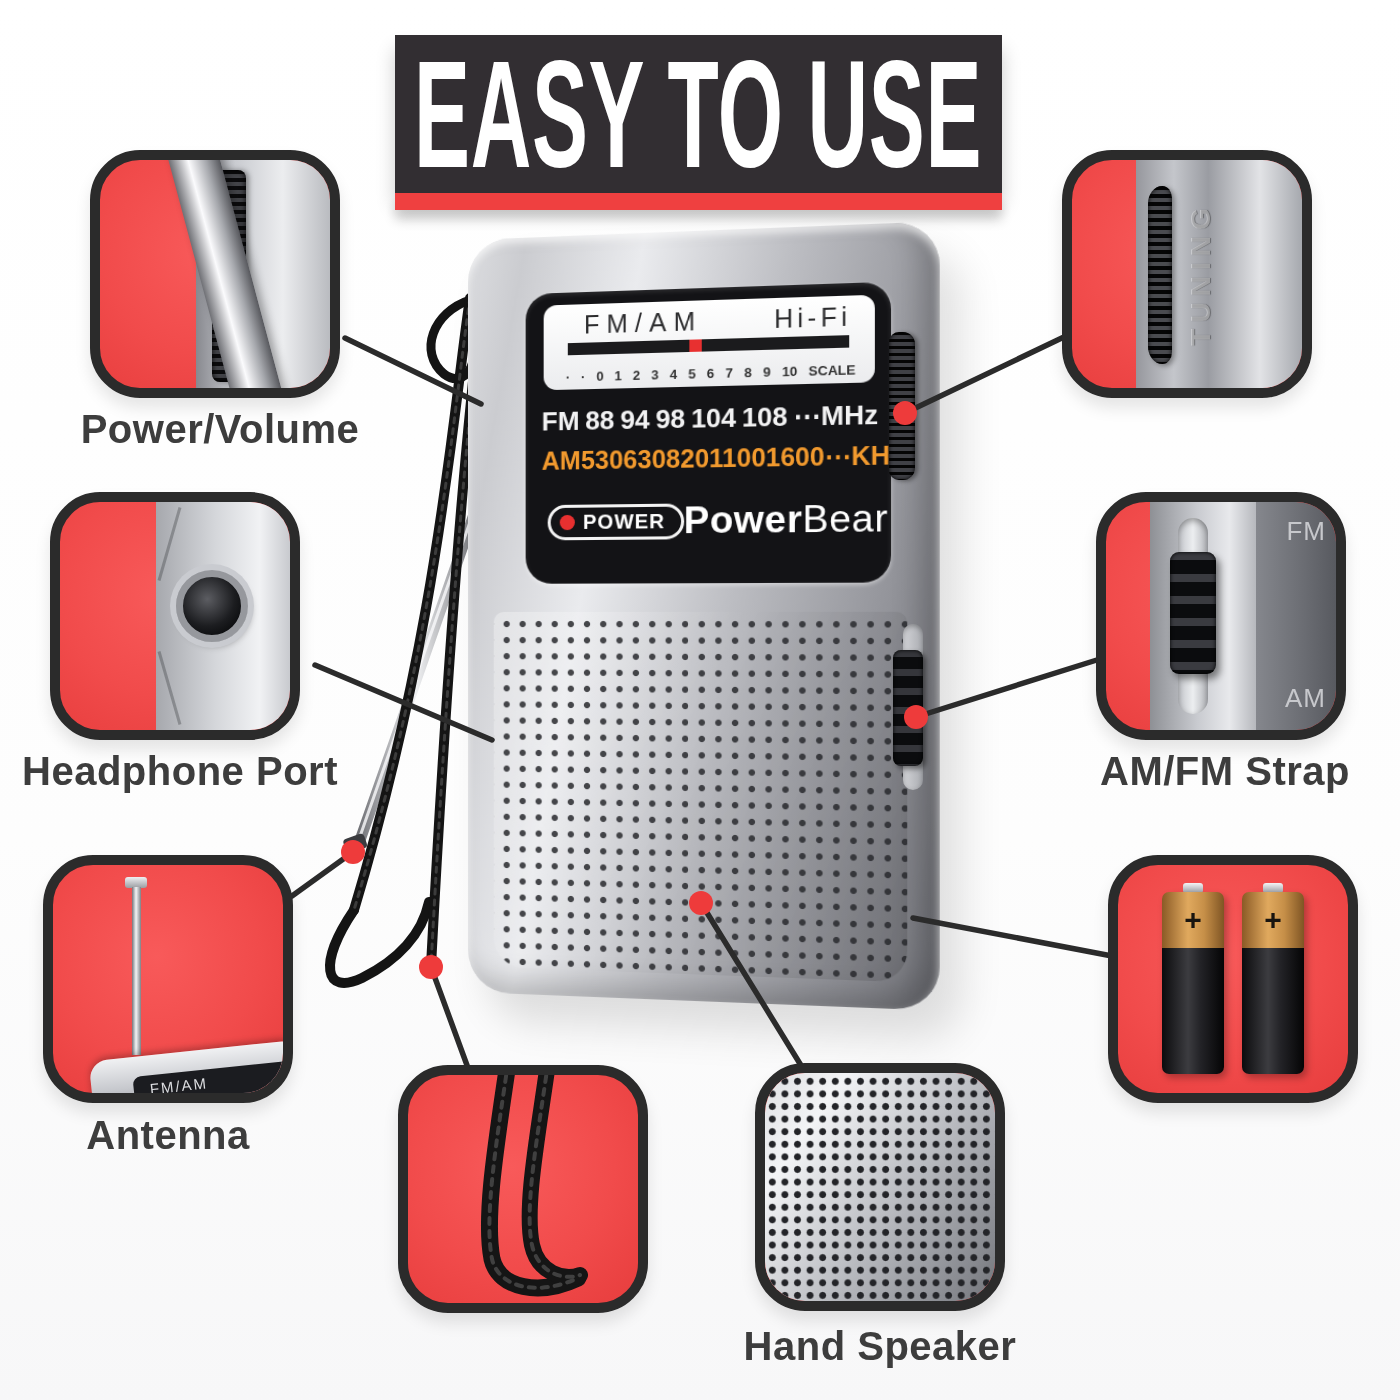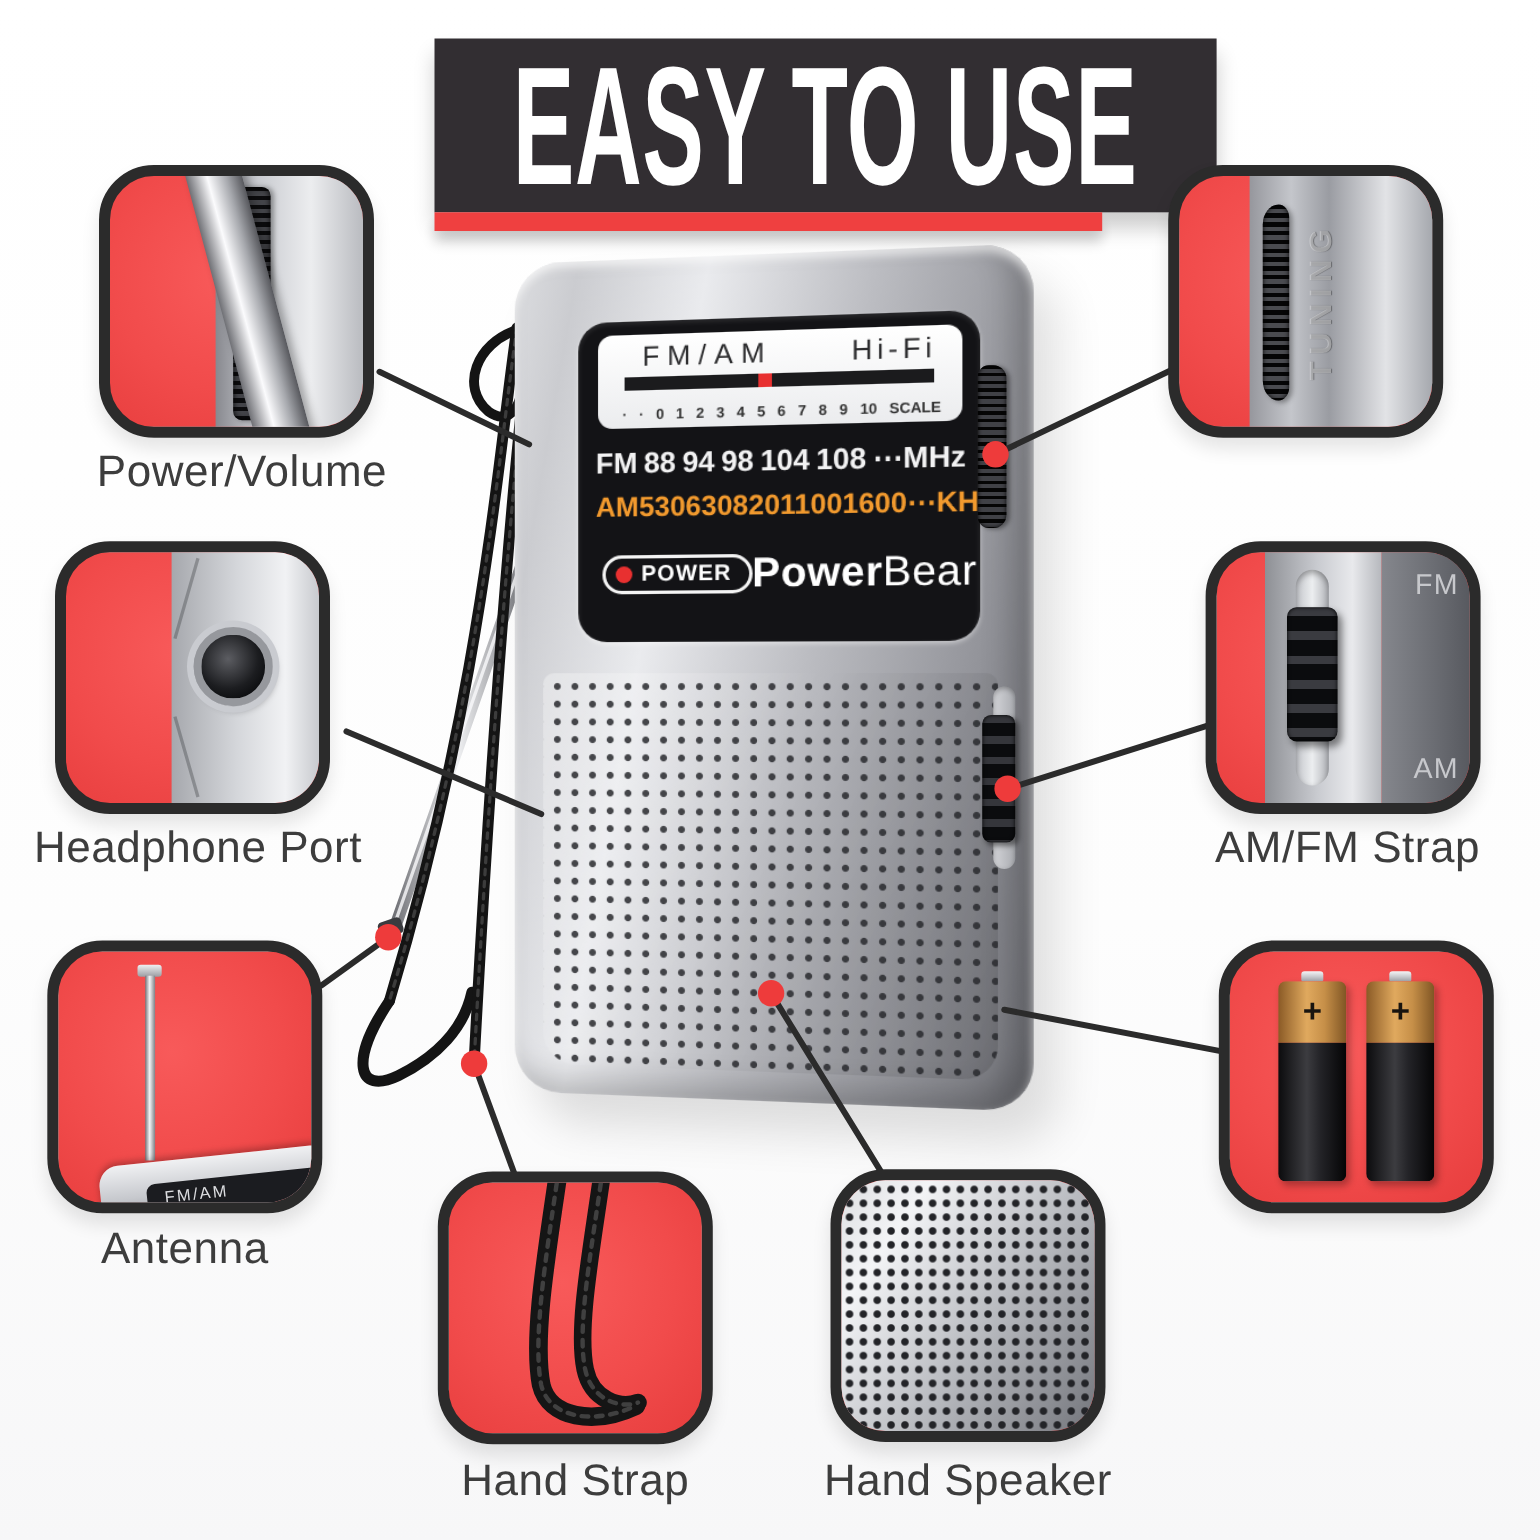--- a/index.html
+++ b/index.html
@@ -1,34 +1,34 @@
 <!DOCTYPE html>
 <html><head>
 <meta charset="utf-8">
 <style>
   html,body{margin:0;padding:0;background:#ffffff;}
   #stage{position:relative;width:1400px;height:1400px;overflow:hidden;
          background:linear-gradient(180deg,#ffffff 0%,#fdfdfd 60%,#f7f7f8 100%);
          font-family:"Liberation Sans", sans-serif;}
 
   
-  .banner{position:absolute;left:395px;top:35px;width:711px;height:158px;background:#322e32;
+  .banner{position:absolute;left:395px;top:35px;width:607px;height:158px;background:#322e32;
           display:flex;align-items:center;justify-content:center;z-index:5;
           box-shadow:0 14px 18px rgba(0,0,0,.20);}
   .banner-text{color:#fff;font-weight:bold;font-size:150px;white-space:nowrap;
                transform:scale(.56,1.02);letter-spacing:1px;}
   .banner-stripe{position:absolute;left:395px;top:193px;width:607px;height:17px;background:#ef4040;z-index:5;
                  box-shadow:0 10px 12px rgba(0,0,0,.18);}
 
   
   .cbox{position:absolute;width:250px;height:248px;box-sizing:border-box;border:10px solid #2b2b2b;
         border-radius:50px;overflow:hidden;z-index:5;
         background:radial-gradient(circle at 45% 40%, #f85a5a 0%, #f14b4b 55%, #e73d3d 100%);
         box-shadow:0 10px 16px rgba(0,0,0,.10);}
-  .clabel{position:absolute;z-index:5;font-size:40px;font-weight:normal;color:#3d3d3d;
+  .clabel{position:absolute;z-index:5;font-size:40px;font-weight:bold;color:#3d3d3d;
           text-align:center;letter-spacing:.5px;line-height:1.18;}
 
   
   .pv-silver{position:absolute;left:96px;top:-4px;right:-6px;bottom:-4px;
              background:linear-gradient(90deg,#88898f 0%,#c9cbd0 28%,#ecedef 62%,#b3b5ba 100%);}
   .pv-slot{position:absolute;left:112px;top:10px;width:34px;height:212px;border-radius:8px;
            background:repeating-linear-gradient(to bottom,#0c0c0e 0 4px,#44454a 4px 8px);
            box-shadow:inset 0 0 6px #000, 3px 0 5px rgba(0,0,0,.35);}
   .pv-rod{position:absolute;left:58px;top:-42px;width:50px;height:330px;border-radius:10px;
           transform:rotate(-15deg);transform-origin:50% 0;
@@ -308,21 +308,20 @@
   <div class="cbox" style="left:398px;top:1065px;">
     <svg width="230" height="228" viewBox="0 0 230 228">
       <g fill="none" stroke="#151515" stroke-linecap="round">
         <path d="M 100 -12 C 88 70, 76 142, 84 184 C 91 214, 132 221, 170 203" stroke-width="17"></path>
         <path d="M 140 -12 C 130 60, 116 132, 124 170 C 130 198, 156 206, 172 200" stroke-width="16"></path>
         <path d="M 100 -12 C 88 70, 76 142, 84 184 C 91 214, 132 221, 170 203" stroke-width="4" stroke="#404040" stroke-dasharray="6 7"></path>
         <path d="M 140 -12 C 130 60, 116 132, 124 170 C 130 198, 156 206, 172 200" stroke-width="4" stroke="#404040" stroke-dasharray="6 7"></path>
       </g>
     </svg>
   </div>
-  <div class="clabel" style="left:388px;top:1323px;width:270px;">Hand Strap</div>
 
   <div class="cbox" style="left:755px;top:1063px;">
     <div class="ls-grille"></div>
   </div>
   <div class="clabel" style="left:735px;top:1323px;width:290px;">Hand Speaker</div>
 
   <svg class="layer-top" width="1400" height="1400" viewBox="0 0 1400 1400">
     <g stroke="#2b2b2b" stroke-width="5.5" stroke-linecap="round">
       <line x1="345" y1="338" x2="481" y2="404"></line>
       <line x1="905" y1="413" x2="1066" y2="336"></line>

